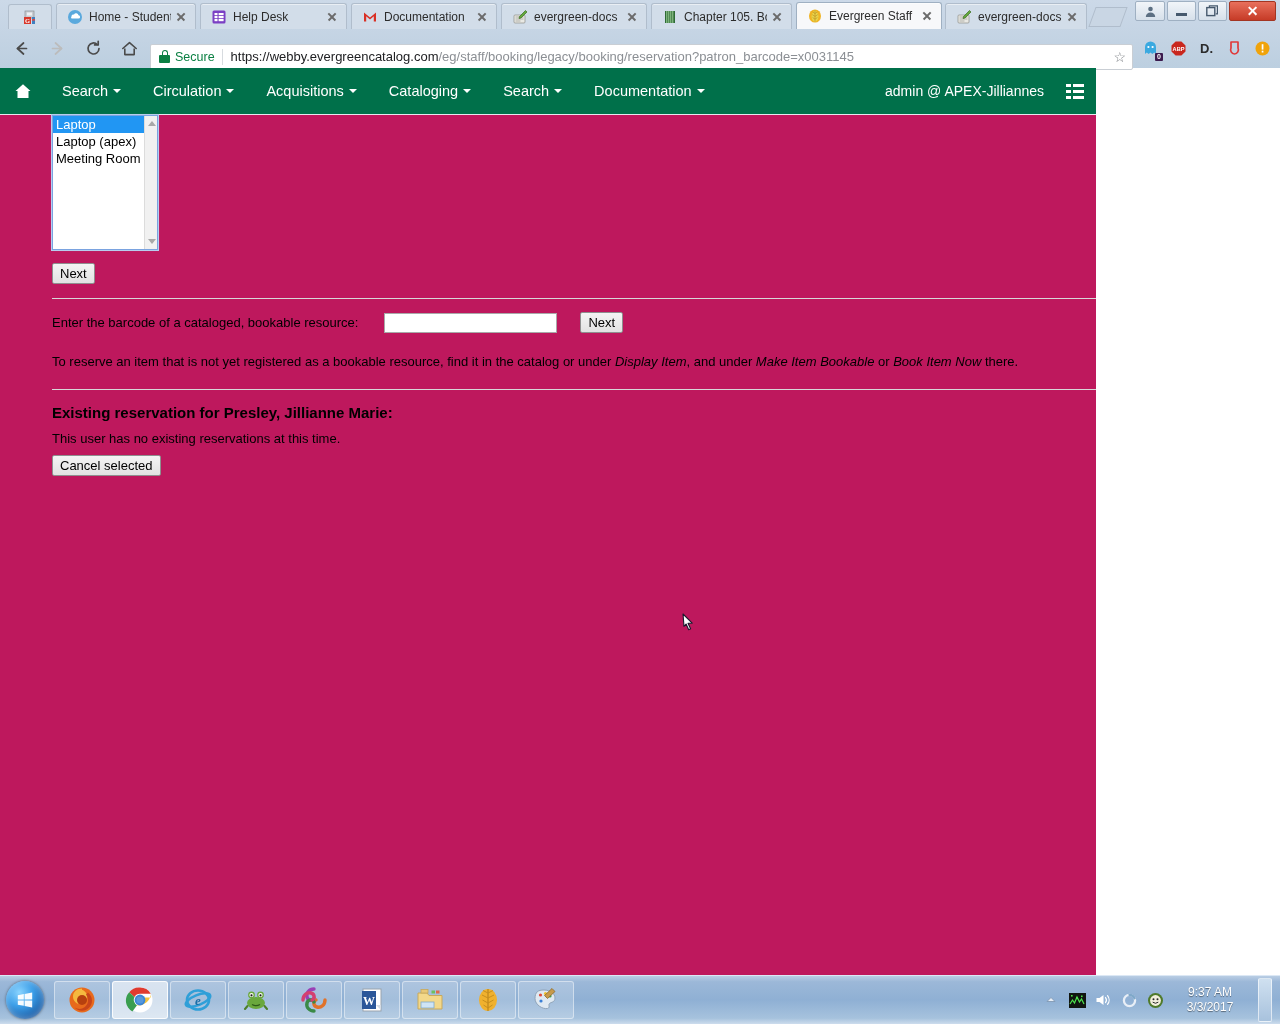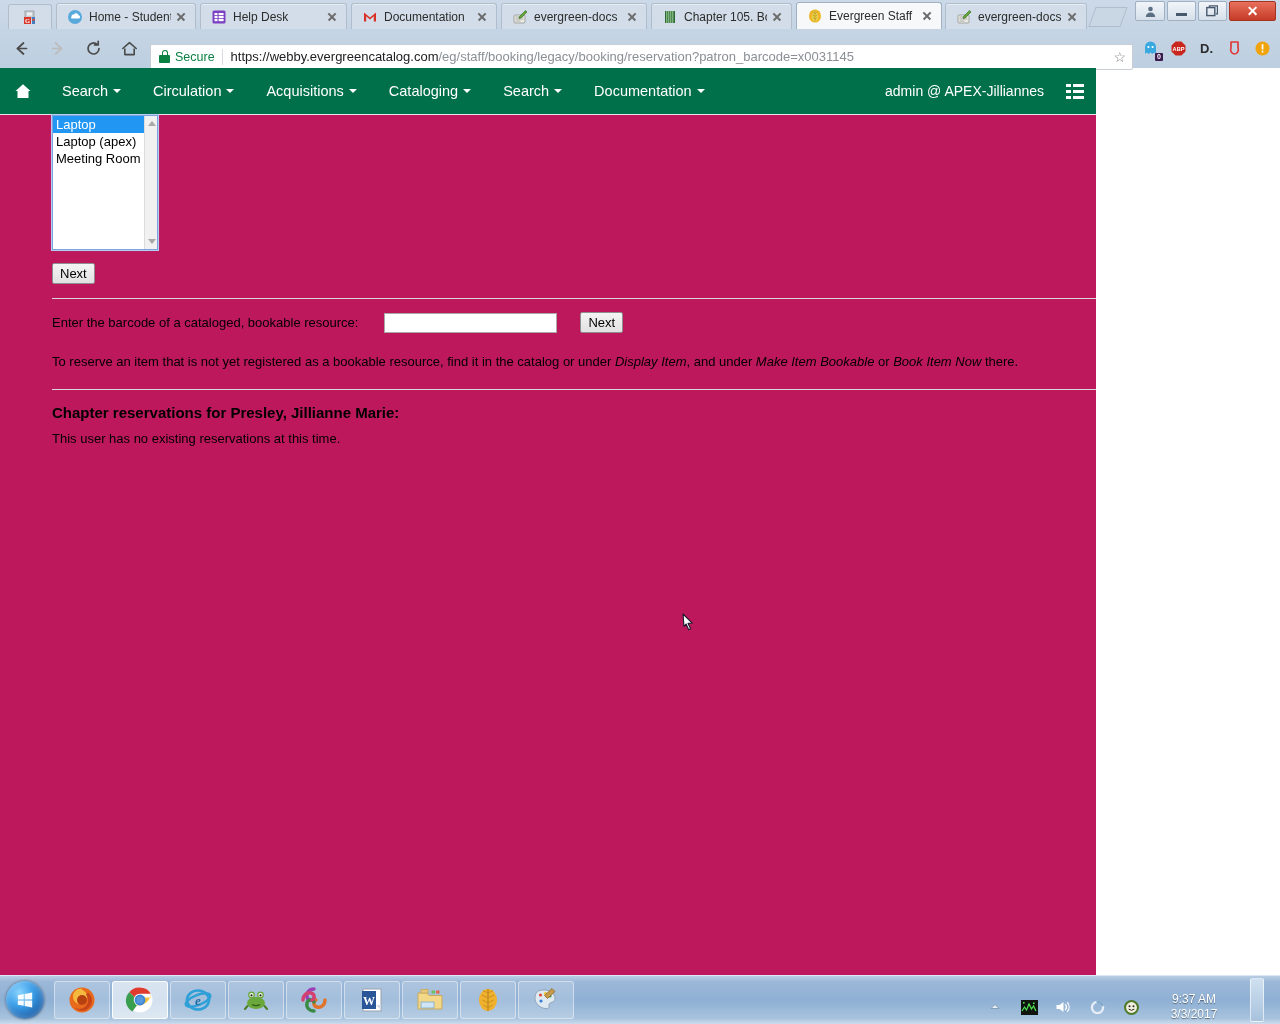--- a/index.html
+++ b/index.html
@@ -220,21 +220,21 @@
     box-shadow: 0 0 3px rgba(0,0,0,.5), inset 0 0 6px rgba(255,255,255,.45);
     display: flex; align-items: center; justify-content: center;
   }
   #tasks { display: flex; align-items: center; margin-left: 6px; gap: 2px; }
   .task-btn {
     width: 56px; height: 38px; border: 1px solid rgba(255,255,255,.45);
     border-radius: 3px; background: rgba(255,255,255,.18);
     display: flex; align-items: center; justify-content: center;
   }
   .task-btn.active { background: rgba(255,255,255,.62); border-color: rgba(255,255,255,.85); }
-  #tray { margin-left: auto; display: flex; align-items: flex-end; padding-right: 16px; gap: 8px; }
+  #tray { margin-left: auto; display: flex; align-items: center; padding-right: 8px; gap: 0; }
   .tray-icon { width: 26px; height: 30px; display: flex; align-items: center; justify-content: center; }
   #clock {
     width: 84px; text-align: center; color: #ffffff; font-size: 12px; line-height: 15px;
     text-shadow: 0 1px 1px rgba(0,0,0,.45); padding: 0 2px;
   }
   #show-desktop {
     width: 14px; height: 44px; margin-left: 6px;
     background: linear-gradient(to bottom, #cfe0f0, #a8c2dd);
     border: 1px solid rgba(255,255,255,.6); border-radius: 2px;
   }
@@ -512,23 +512,26 @@
       <input id="barcode-input" type="text" value="" style="">
       <button id="barcode-next" class="btn-classic">Next</button>
     </div>
 
     <div id="note-text">
       <span>To reserve an item that is not yet registered as a bookable resource, find it in the catalog or under </span><i>Display Item</i><span>, and under </span><i>Make Item Bookable</i><span> or </span><i>Book Item Now</i><span> there.</span>
     </div>
 
     <div class="divider" style="margin-top:20px;"></div>
 
-    <h2 id="reservations-title">Chapter reservations for Presley, Jillianne Marie:</h2>
+    <h2 id="reservations-title">Existing reservation for Presley, Jillianne Marie:</h2>
     <div id="reservations-empty">This user has no existing reservations at this time.</div>
 
+    <div id="cancel-btn-wrap">
+      <button class="btn-classic">Cancel selected</button>
+    </div>
   </div>
 
   <div id="cursor">
     <svg width="12" height="19" viewBox="0 0 12 19">
       <path d="M1 1l9.2 9.2H6l2.6 5.6-1.9.9-2.6-5.6-2.1 2.3z" fill="#ffffff" stroke="#1a1a2e" stroke-width="1.1" stroke-linejoin="round"></path>
     </svg>
   </div>
 </div>
 
 <div id="taskbar">

